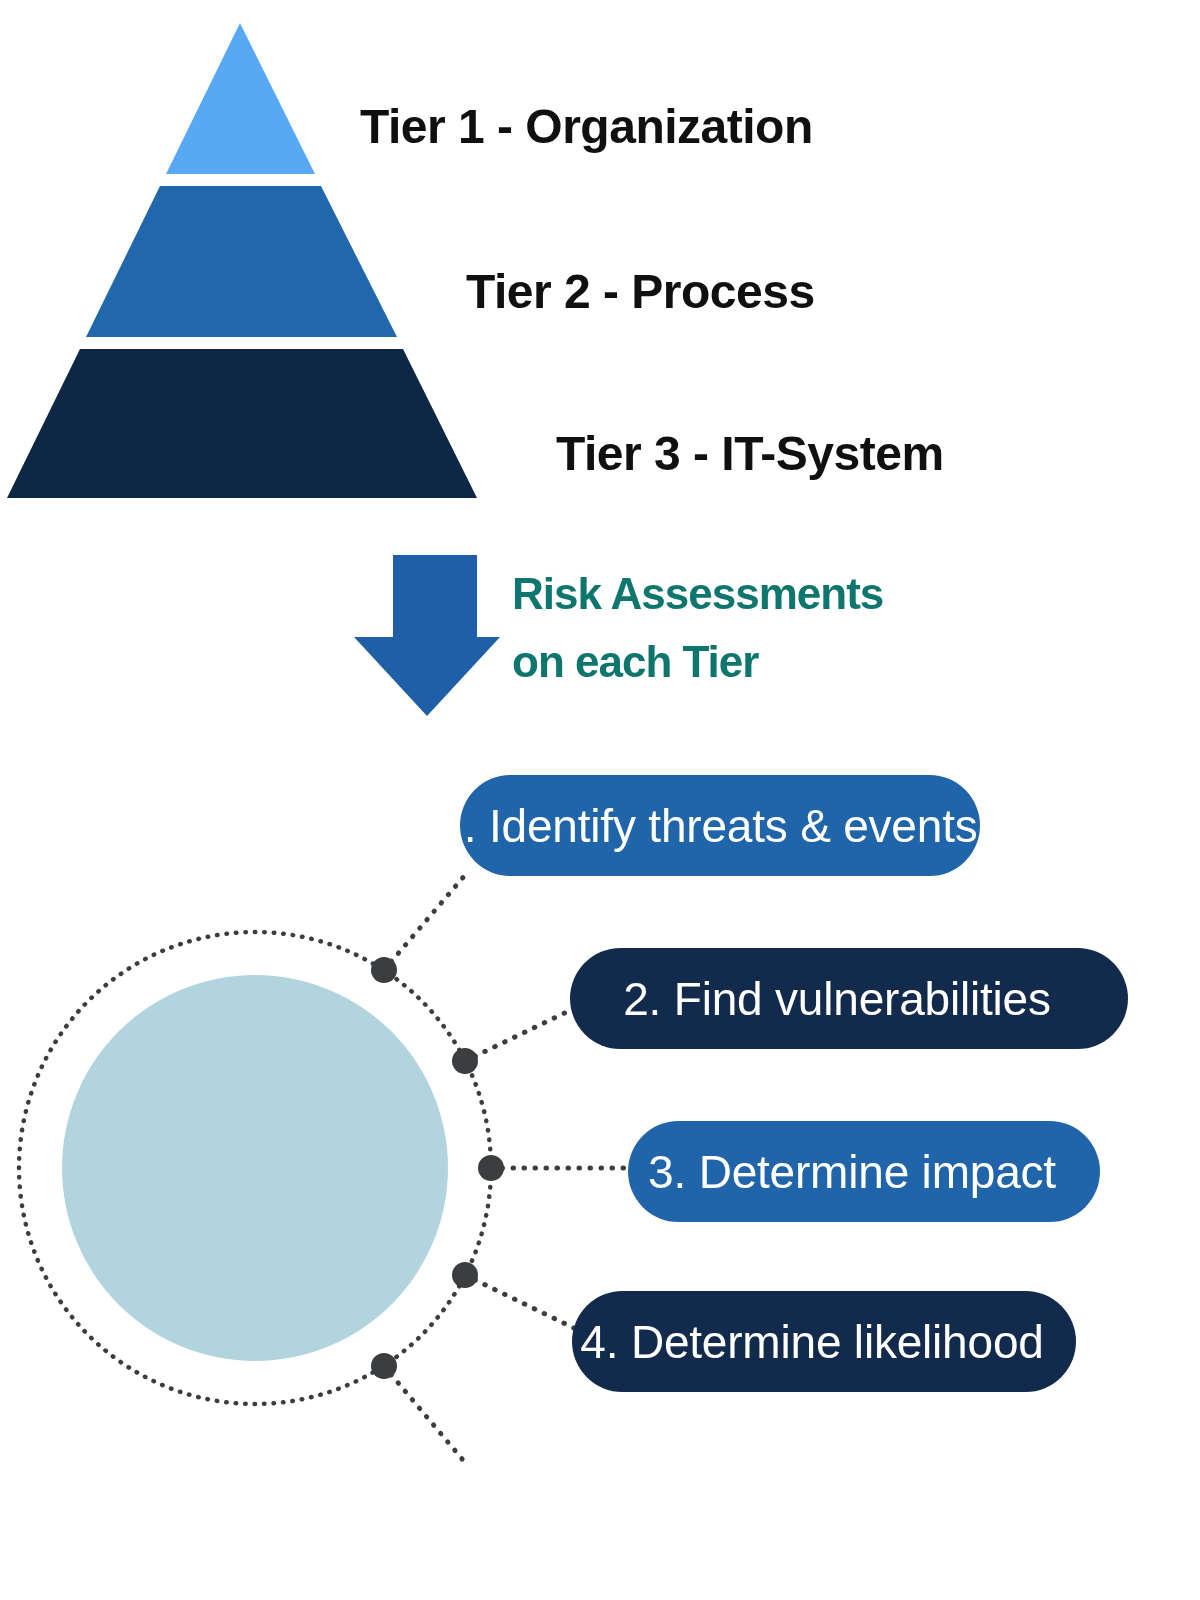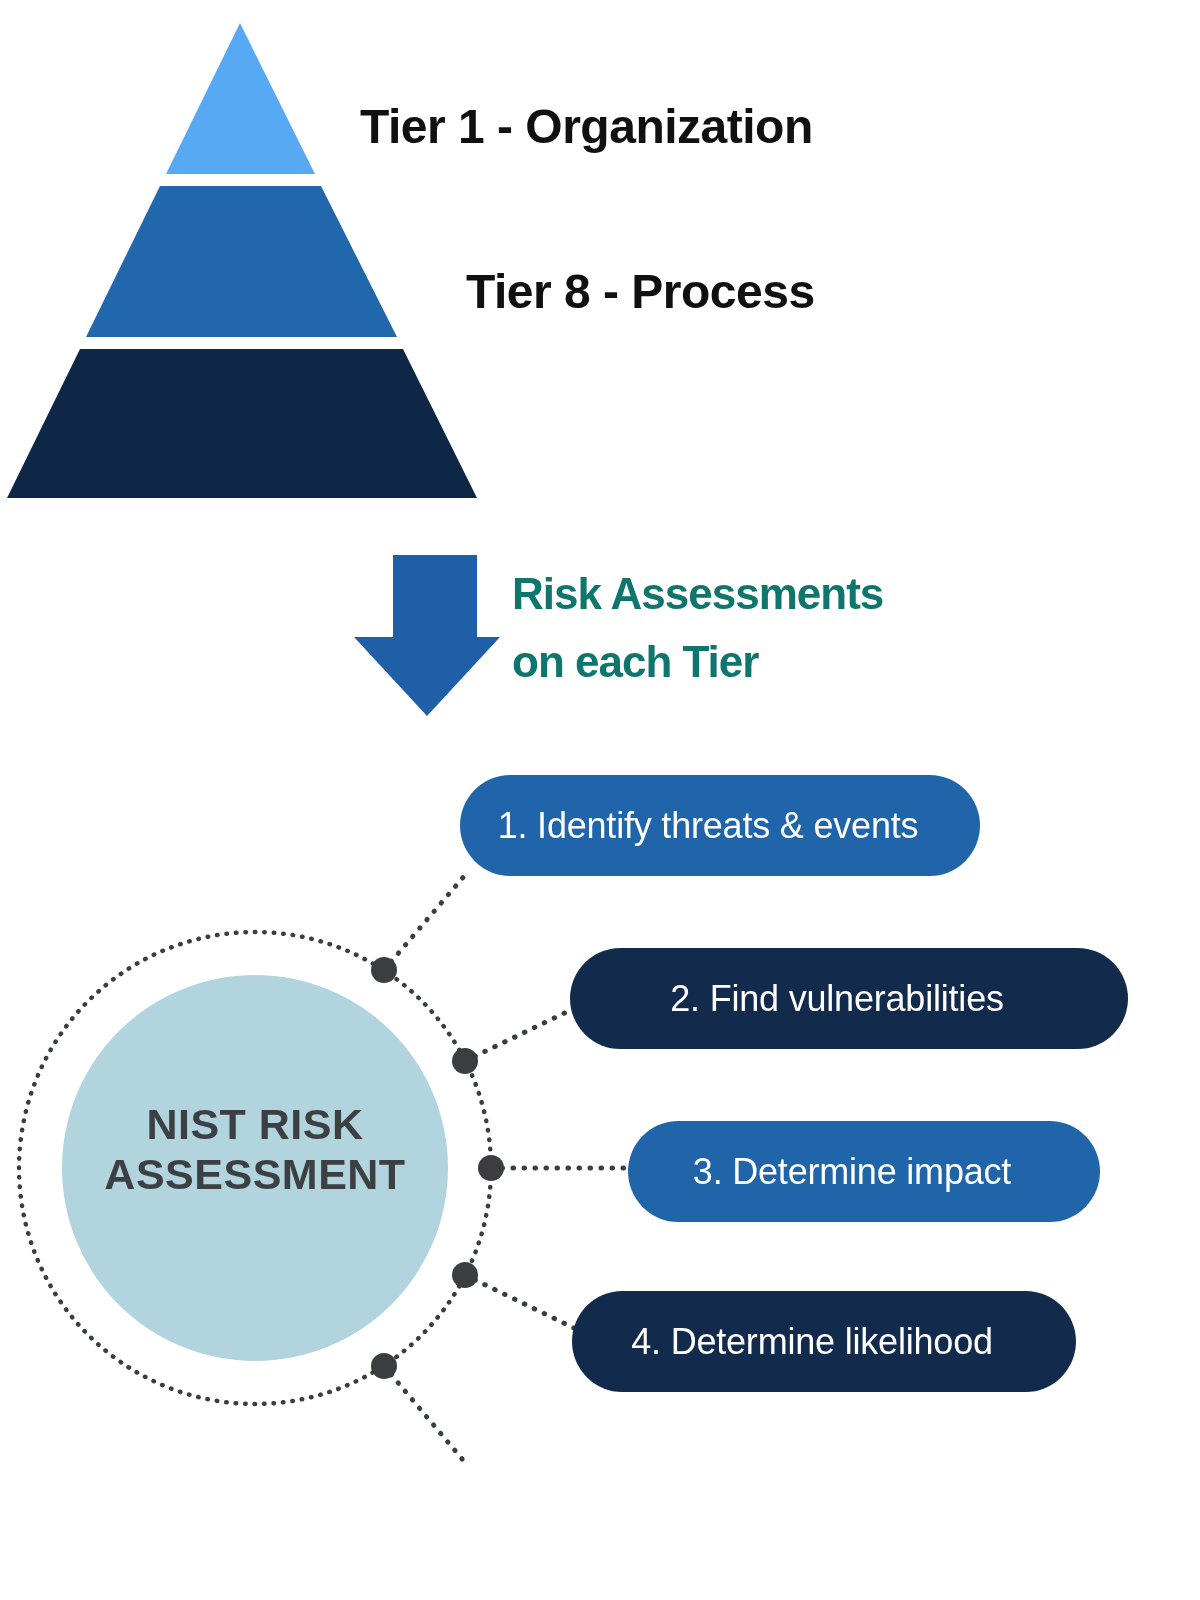--- a/index.html
+++ b/index.html
@@ -32,21 +32,21 @@
     line-height:50px;letter-spacing:0.5px;white-space:nowrap;
   }
   .pill{
     position:absolute;height:101px;border-radius:51px;
     display:flex;align-items:center;justify-content:center;
     box-sizing:border-box;padding-right:24px;
   }
   .pill-blue{background:#2064aa;}
   .pill-navy{background:#122a4c;}
   .pill-label{
-    font-size:36px;font-weight:400;color:#ffffff;
+    font-size:46px;font-weight:400;color:#ffffff;
     white-space:nowrap;letter-spacing:-0.2px;
   }
 </style>
 </head>
 <body>
 
 <div id="canvas">
 
   <svg id="diagram-svg" viewBox="0 0 1200 1600">
 
@@ -65,32 +65,29 @@
     <line x1="384" y1="1366" x2="468" y2="1466" stroke-width="5" stroke-dasharray="0.5 10.5" stroke-linecap="round" stroke="#3b3e41"></line>
 
     <circle cx="384" cy="970" r="13" fill="#3b3e41"></circle>
     <circle cx="465" cy="1061" r="13" fill="#3b3e41"></circle>
     <circle cx="491" cy="1168" r="13" fill="#3b3e41"></circle>
     <circle cx="465" cy="1275" r="13" fill="#3b3e41"></circle>
     <circle cx="384" cy="1366" r="13" fill="#3b3e41"></circle>
   </svg>
 
   <div class="tier-label" style="left:360px;top:100px;">Tier 1 - Organization</div>
-  <div class="tier-label" style="left:466px;top:265px;">Tier 8 - Process</div>
+  <div class="tier-label" style="left:466px;top:265px;">Tier 2 - Process</div>
+  <div class="tier-label" style="left:556px;top:427px;">Tier 3 - IT-System</div>
 
   <div class="transition-heading">
     <div>Risk Assessments</div>
     <div>on each Tier</div>
   </div>
 
   <div class="hub-circle"></div>
-  <div class="hub-title">
-    <div>NIST RISK</div>
-    <div>ASSESSMENT</div>
-  </div>
 
   <div class="pill pill-blue" style="left:460px;top:775px;width:520px;">
     <span class="pill-label">1. Identify threats &amp; events</span>
   </div>
   <div class="pill pill-navy" style="left:570px;top:948px;width:558px;justify-content:center;">
     <span class="pill-label">2. Find vulnerabilities</span>
   </div>
   <div class="pill pill-blue" style="left:628px;top:1121px;width:472px;text-align:right;">
     <span class="pill-label">3. Determine impact</span>
   </div>

